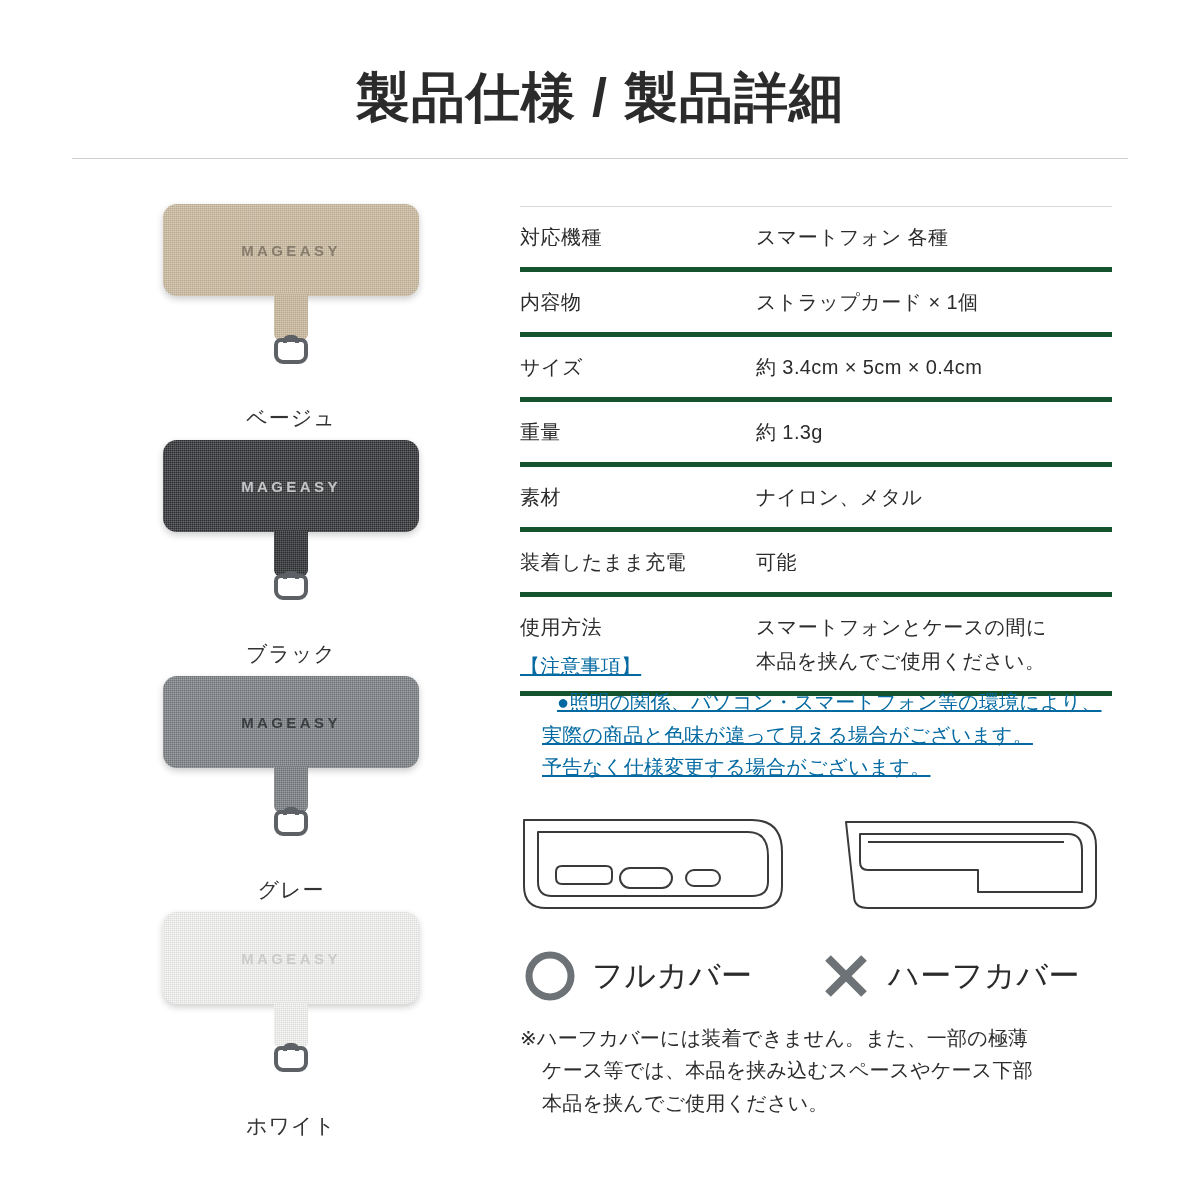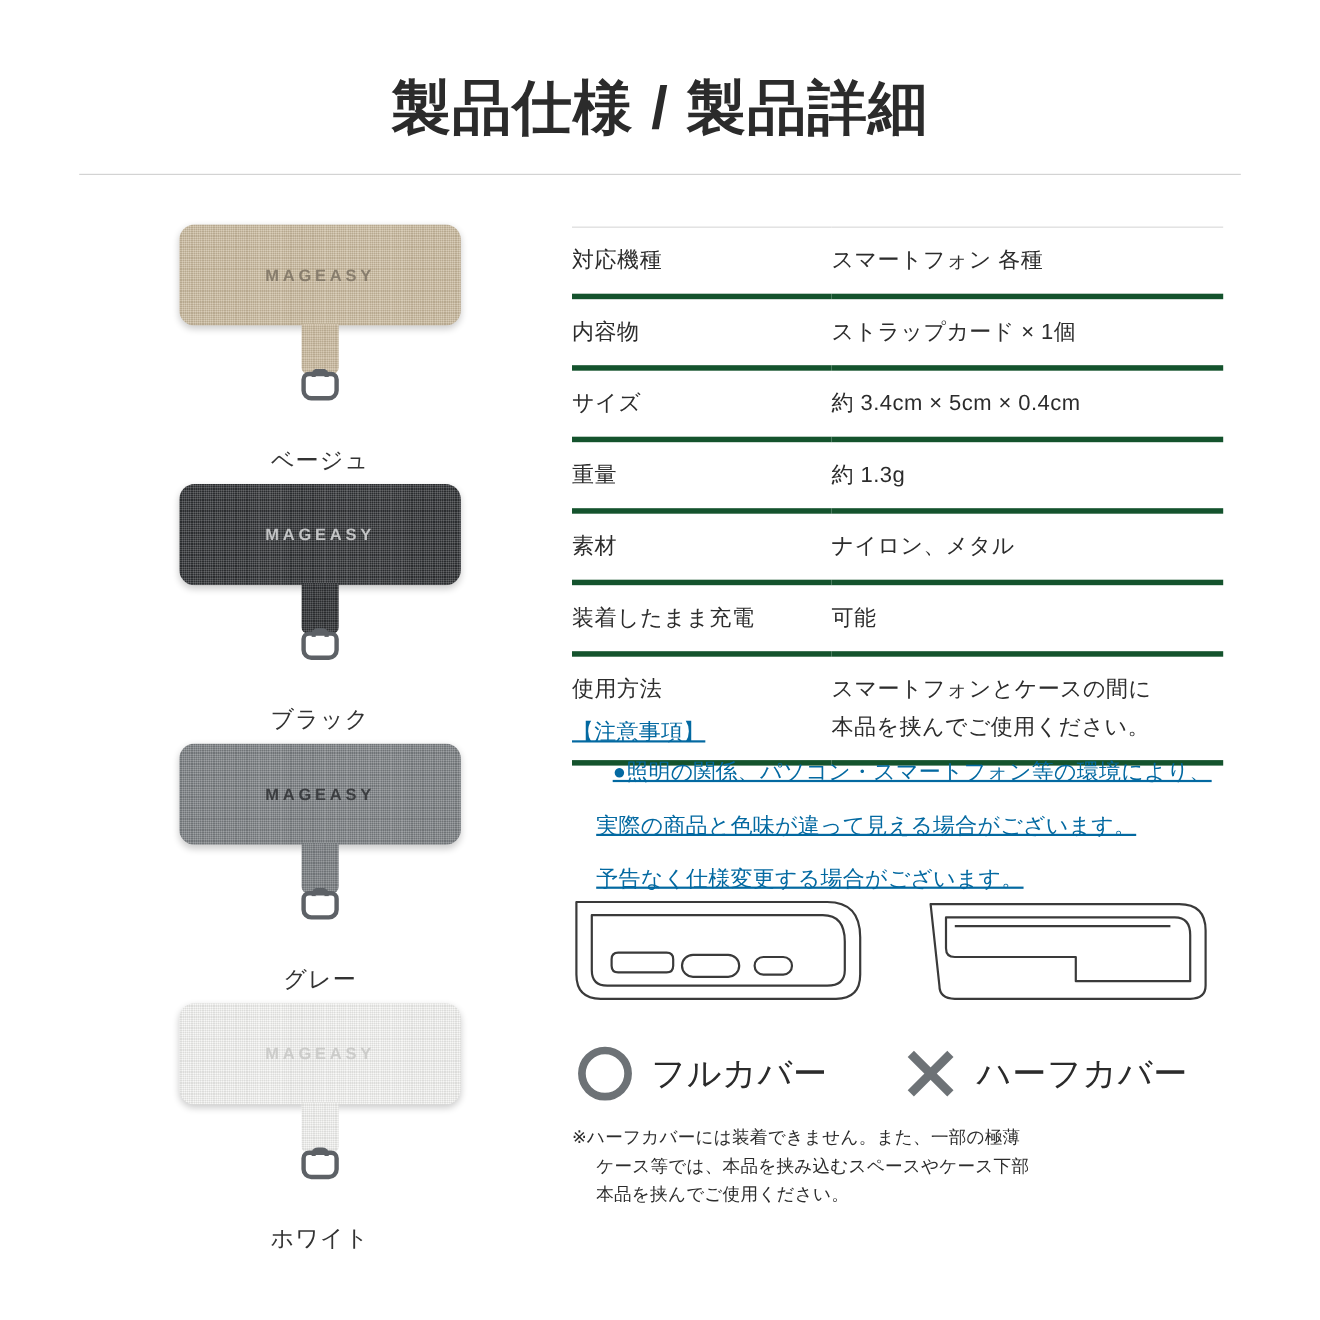--- a/index.html
+++ b/index.html
@@ -169,21 +169,20 @@
   }
   .notes .heading {
     margin-bottom: 4px;
   }
   .notes .bullet {
     text-indent: 0;
     margin-left: 37px;
   }
   .notes .indent {
     padding-left: 22px;
-    margin-top: 16px;
   }
 
   
   .diagrams {
     position: absolute;
     left: 516px;
     top: 812px;
     width: 600px;
     height: 130px;
   }
@@ -214,21 +213,21 @@
     letter-spacing: 0.5px;
     color: #2b2b2b;
   }
 
   
   .footnote {
     position: absolute;
     left: 520px;
     top: 1022px;
     width: 600px;
-    font-size: 16px;
+    font-size: 20px;
     line-height: 1.62;
     color: #2c2c2c;
     letter-spacing: 0.2px;
   }
   .footnote .indent {
     padding-left: 22px;
   }
 </style>
 </head>
 <body>

